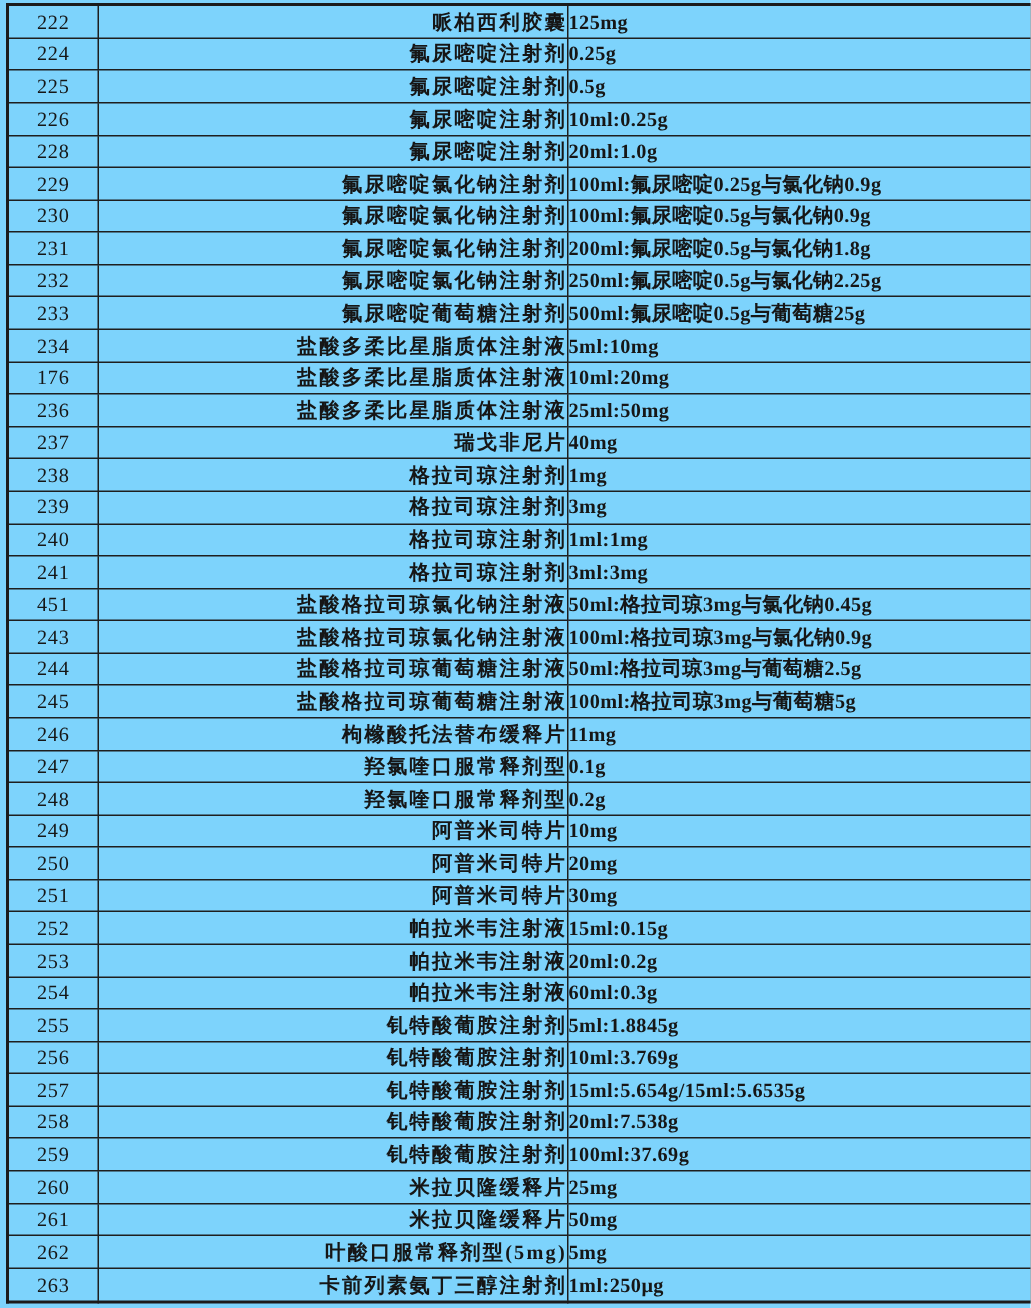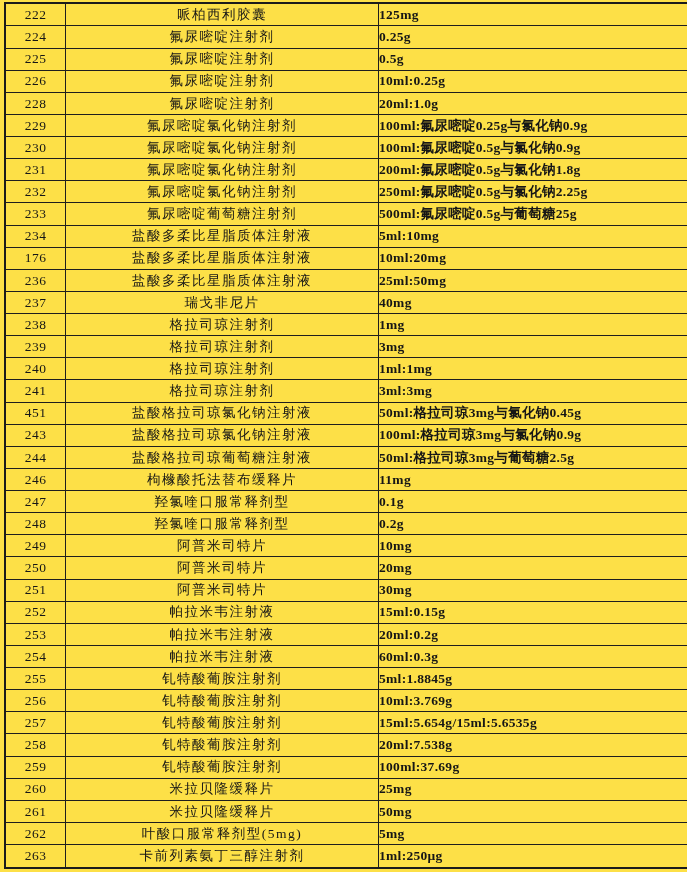--- a/index.html
+++ b/index.html
@@ -10,21 +10,21 @@
   body {
     width: 687px;
     height: 872px;
     overflow: hidden;
     font-family: "Liberation Serif", "DejaVu Serif", serif;
   }
   .page {
     position: relative;
     width: 687px;
     height: 872px;
-    background: #fde047;
+    background: #7dd3fc;
   }
   table.drug-table {
     position: absolute;
     left: 4px;
     top: 2px;
     width: 679px;
     height: 867px;
     border-collapse: collapse;
     table-layout: fixed;
     border: 2px solid #1b1b1b;
@@ -40,23 +40,24 @@
     vertical-align: middle;
   }
   td.col-no {
     width: 59px;
     text-align: center;
     font-size: 14px;
     letter-spacing: 0.5px;
   }
   td.col-name {
     width: 312px;
-    text-align: center;
+    text-align: right;
     padding-left: 7px;
     letter-spacing: 1.5px;
+    font-weight: bold;
   }
   td.col-spec {
     width: 308px;
     text-align: left;
     padding-left: 4px;
     letter-spacing: 0.3px;
     font-weight: bold;
   }
 </style>
 </head>
@@ -164,20 +165,25 @@
           <td class="col-no">243</td>
           <td class="col-name">盐酸格拉司琼氯化钠注射液</td>
           <td class="col-spec">100ml:格拉司琼3mg与氯化钠0.9g</td>
         </tr>
         <tr>
           <td class="col-no">244</td>
           <td class="col-name">盐酸格拉司琼葡萄糖注射液</td>
           <td class="col-spec">50ml:格拉司琼3mg与葡萄糖2.5g</td>
         </tr>
         <tr>
+          <td class="col-no">245</td>
+          <td class="col-name">盐酸格拉司琼葡萄糖注射液</td>
+          <td class="col-spec">100ml:格拉司琼3mg与葡萄糖5g</td>
+        </tr>
+        <tr>
           <td class="col-no">246</td>
           <td class="col-name">枸橼酸托法替布缓释片</td>
           <td class="col-spec">11mg</td>
         </tr>
         <tr>
           <td class="col-no">247</td>
           <td class="col-name">羟氯喹口服常释剂型</td>
           <td class="col-spec">0.1g</td>
         </tr>
         <tr>

